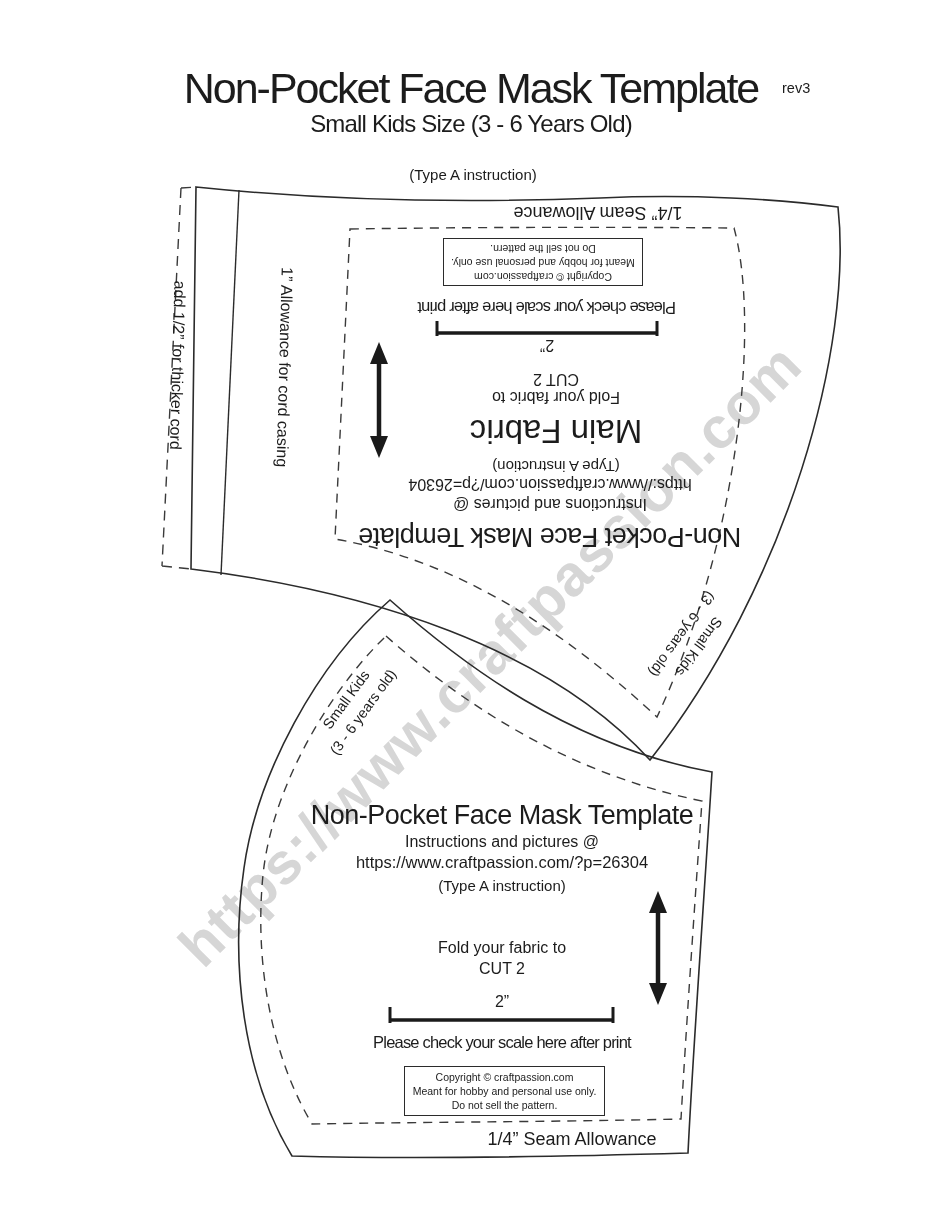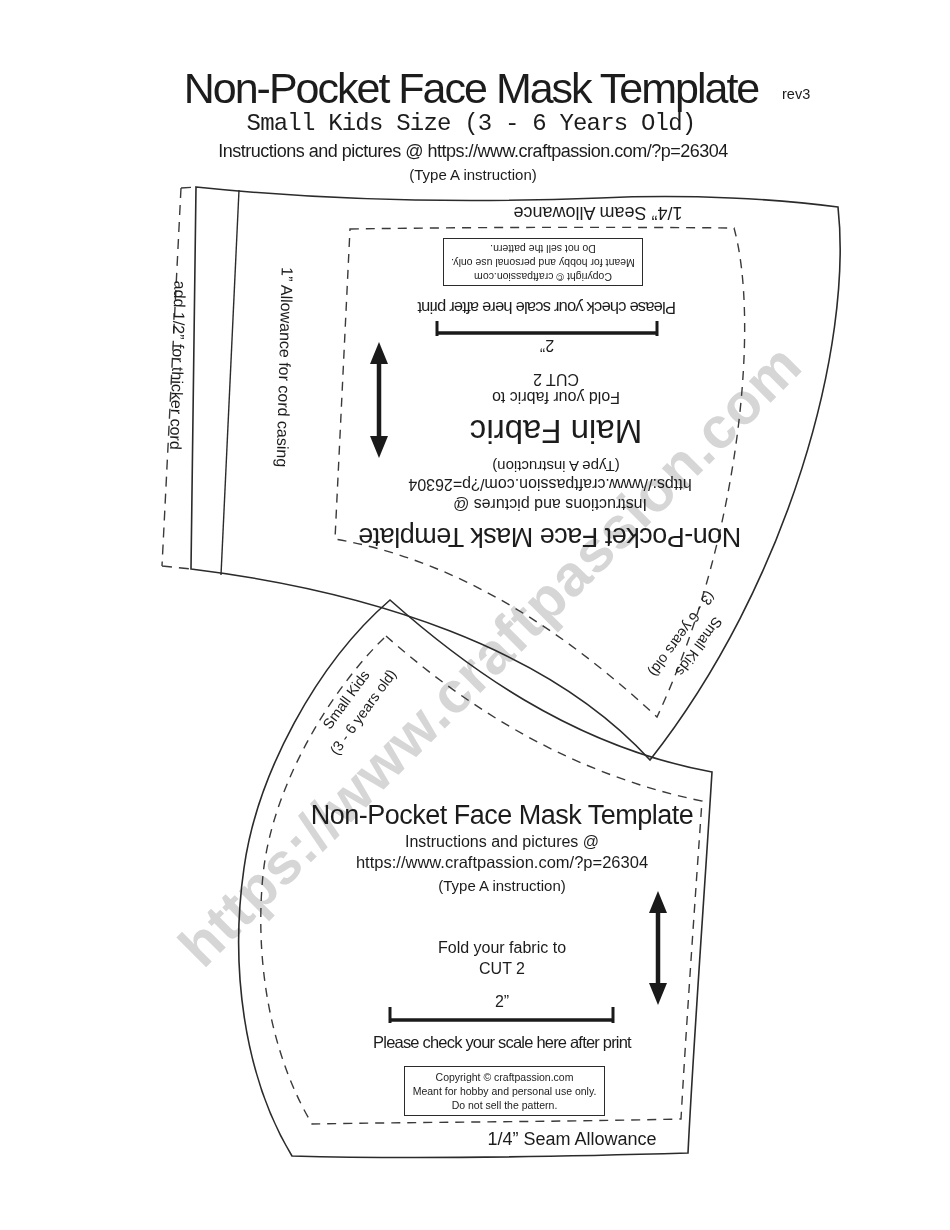--- a/index.html
+++ b/index.html
@@ -52,23 +52,22 @@
       <polygon points="379,458 370,436 388,436"></polygon>
     </g>
     <g fill="#1a1a1a">
       <line x1="658" y1="909" x2="658" y2="988" stroke="#1a1a1a" stroke-width="4.5"></line>
       <polygon points="658,891 649,913 667,913"></polygon>
       <polygon points="658,1005 649,983 667,983"></polygon>
     </g>
   </svg>
 
   <div class="t txt" style="left:120px;top:64px;width:702px;font-size:43px;letter-spacing:-2px;">Non-Pocket Face Mask Template</div>
-  <div class="t txt" style="left:782px;top:86px;width:60px;font-size:14.5px;text-align:left;">rev3</div>
-  <div class="t txt" style="left:221px;top:110px;width:500px;font-size:24px;letter-spacing:-0.8px;font-family:Liberation Mono, monospace;">Small Kids Size (3 - 6 Years Old)</div>
-  <div class="t txt" style="left:173px;top:141px;width:600px;font-size:18px;letter-spacing:-0.5px;">Instructions and pictures @ https://www.craftpassion.com/?p=26304</div>
+  <div class="t txt" style="left:782px;top:80px;width:60px;font-size:14.5px;text-align:left;">rev3</div>
+  <div class="t txt" style="left:221px;top:110px;width:500px;font-size:24px;letter-spacing:-0.8px;">Small Kids Size (3 - 6 Years Old)</div>
   <div class="t txt" style="left:323px;top:166px;width:300px;font-size:15px;">(Type A  instruction)</div>
 
   <div class="t txt r180" style="left:488px;top:202px;width:220px;font-size:18px;">1/4” Seam Allowance</div>
 
   <div class="cbox" style="left:443px;top:238px;width:198px;height:46px;">
     <div class="inner r180">
       <div>Copyright © craftpassion.com</div>
       <div>Meant for hobby and personal use only.</div>
       <div>Do not sell the pattern.</div>
     </div>

